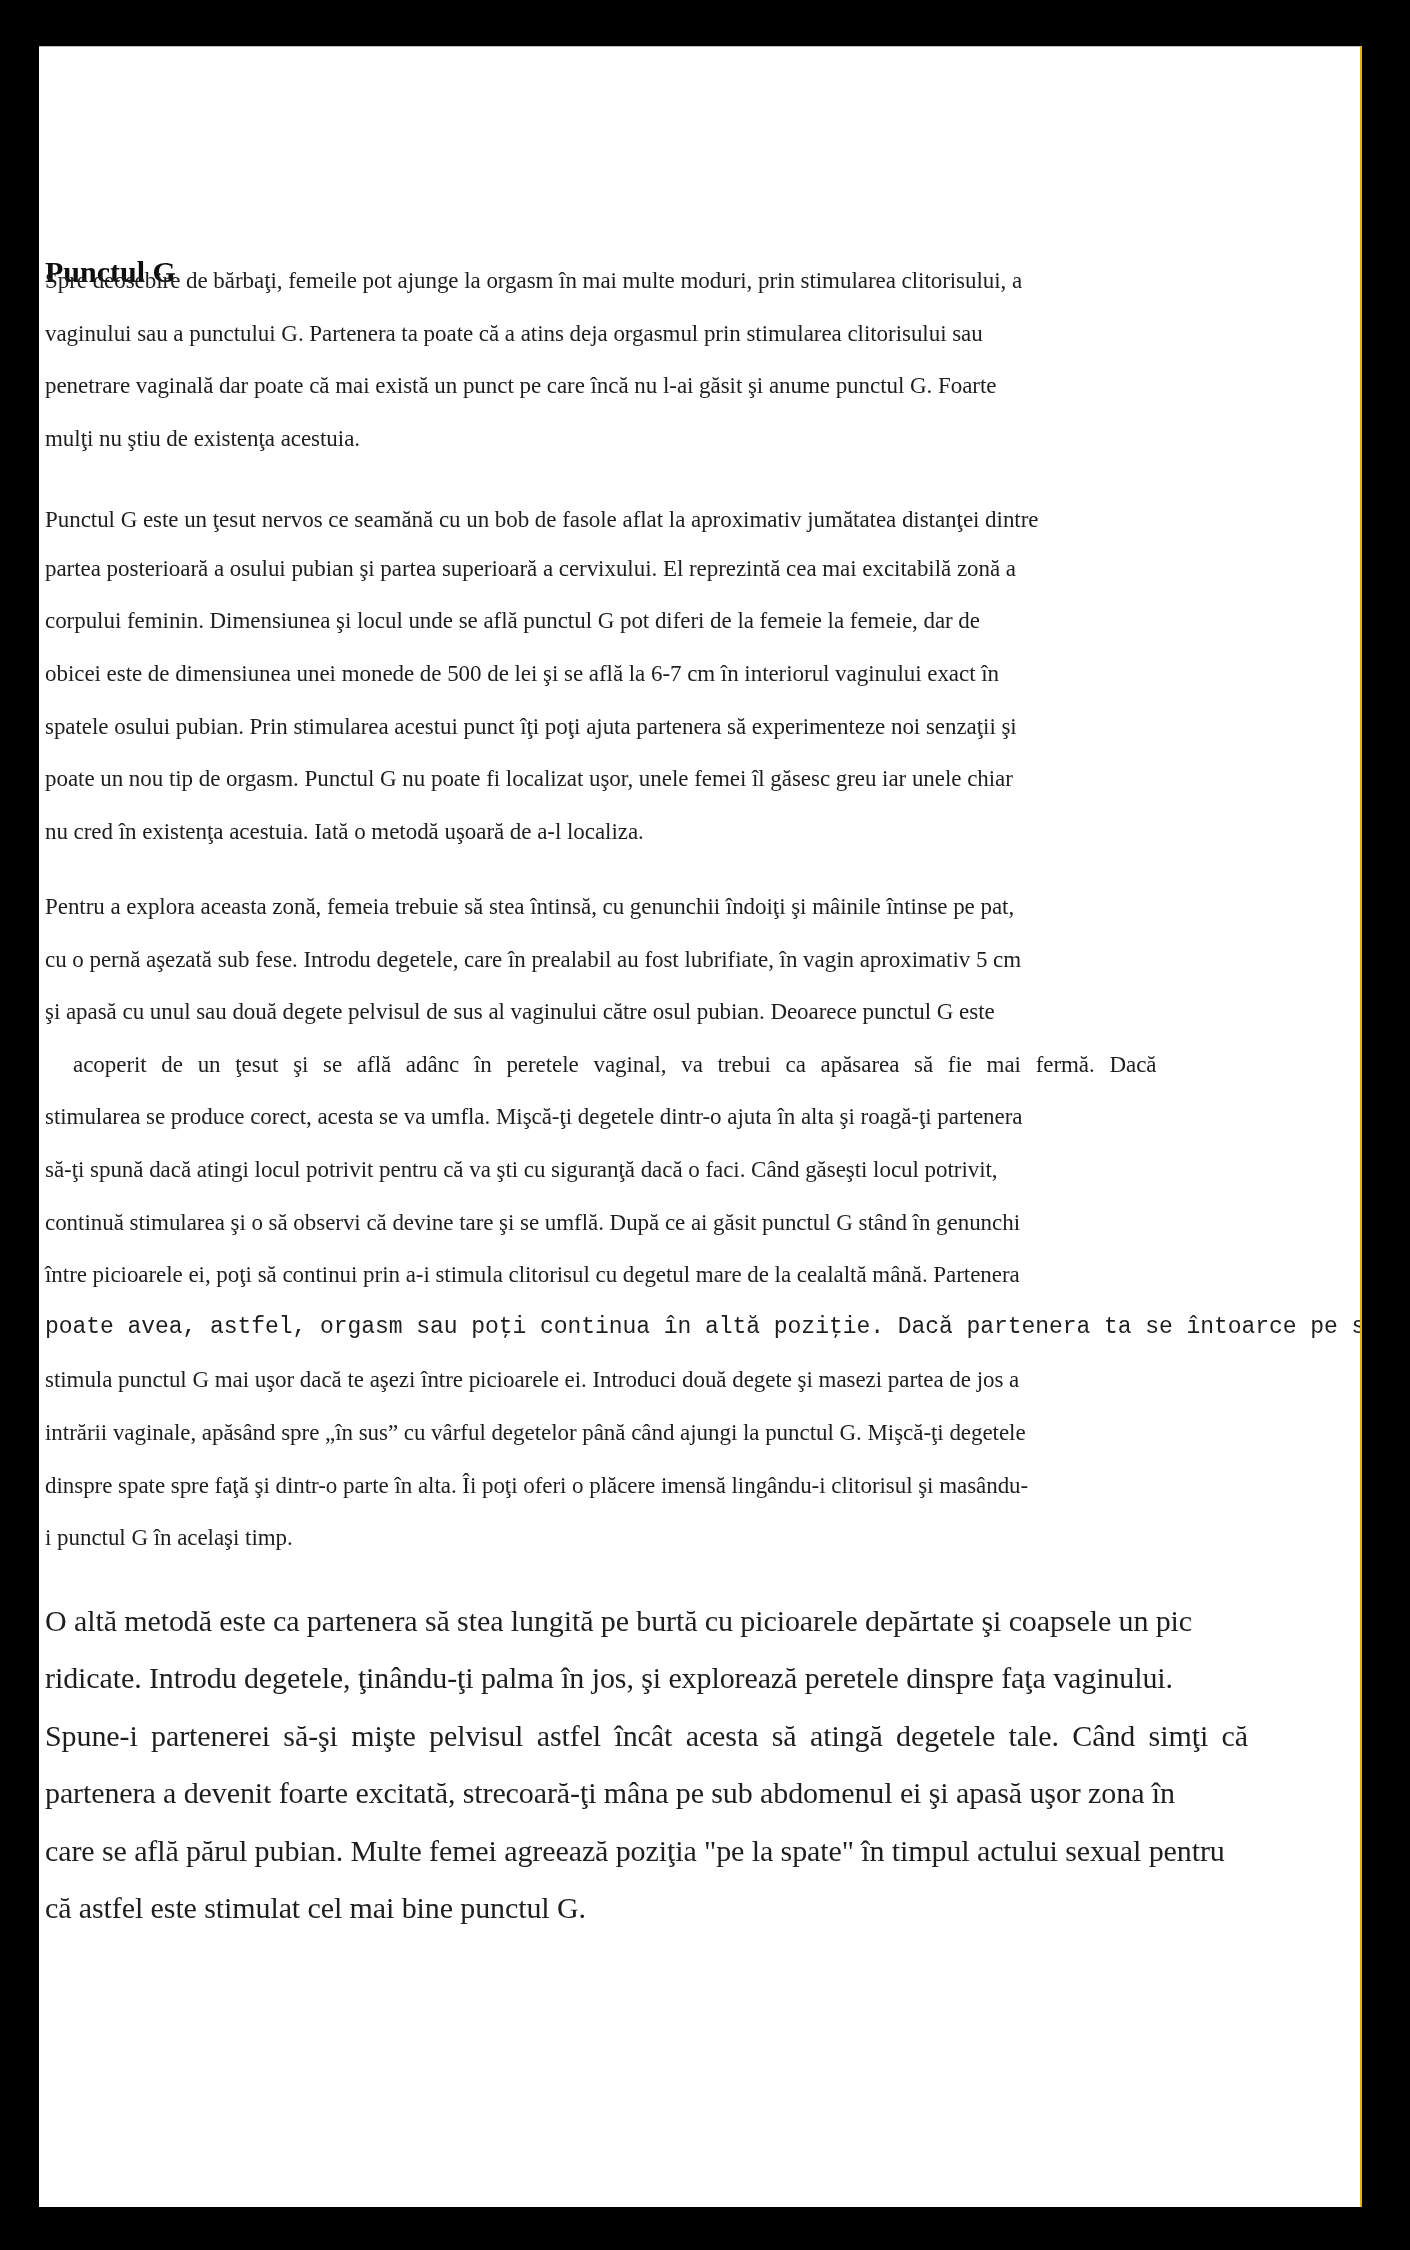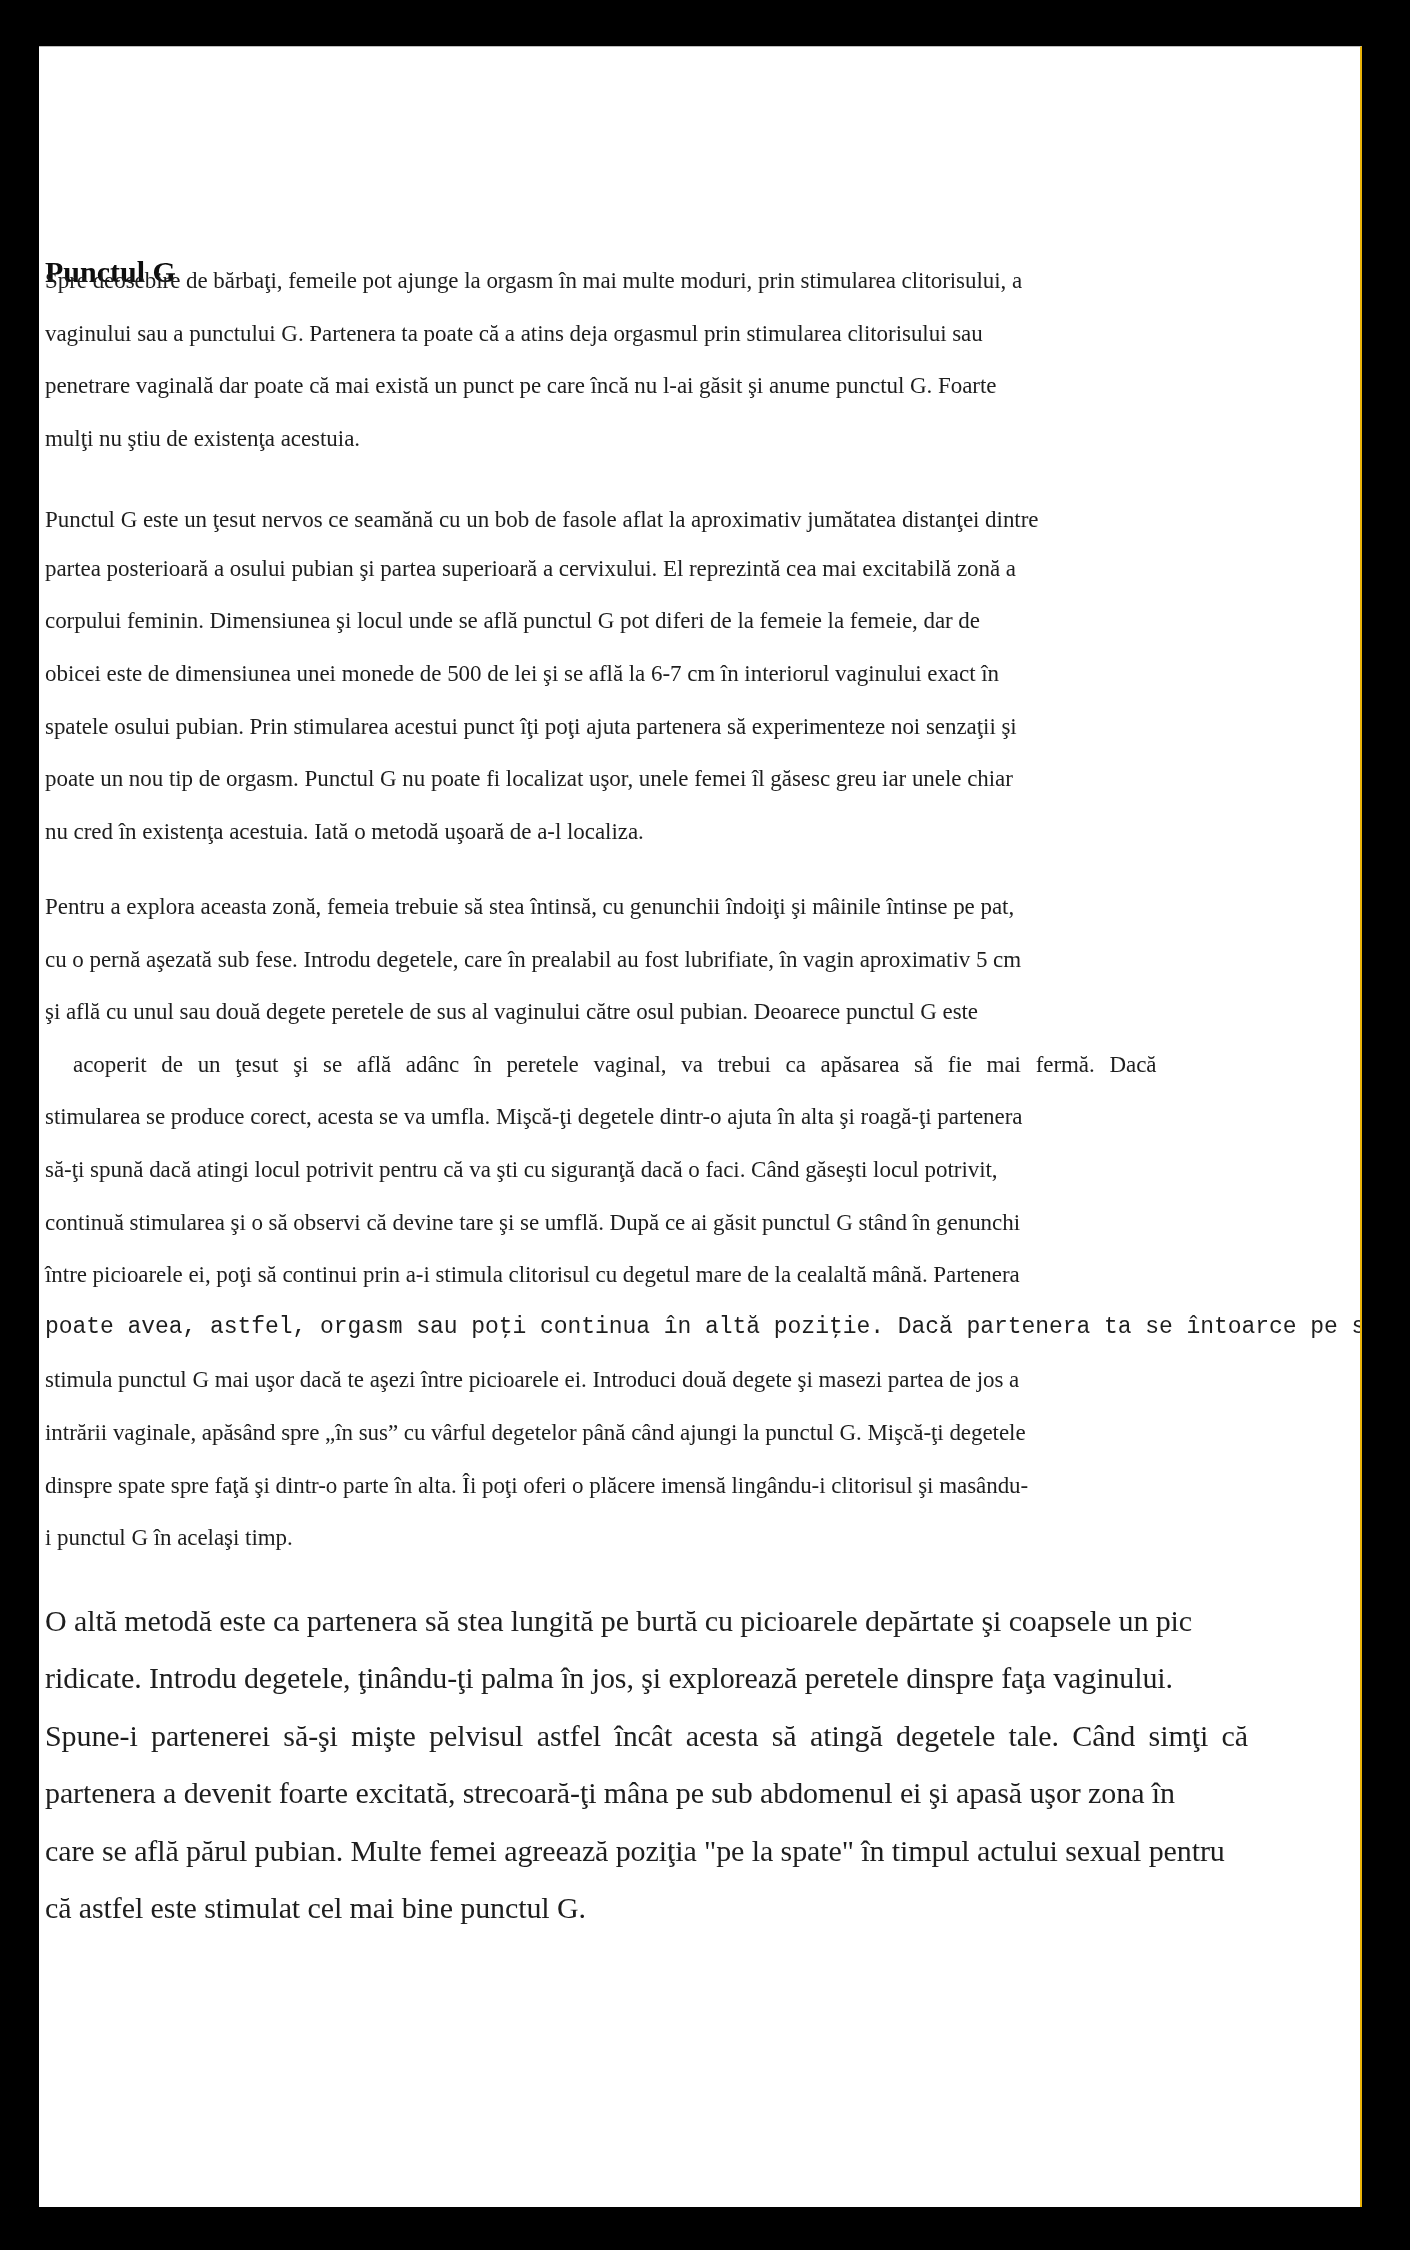--- a/index.html
+++ b/index.html
@@ -68,21 +68,21 @@
     <div class="line body" style="top:562px;">corpului feminin. Dimensiunea şi locul unde se află punctul G pot diferi de la femeie la femeie, dar de</div>
     <div class="line body" style="top:615px;">obicei este de dimensiunea unei monede de 500 de lei şi se află la 6-7 cm în interiorul vaginului exact în</div>
     <div class="line body" style="top:668px;">spatele osului pubian. Prin stimularea acestui punct îţi poţi ajuta partenera să experimenteze noi senzaţii şi</div>
     <div class="line body" style="top:720px;">poate un nou tip de orgasm. Punctul G nu poate fi localizat uşor, unele femei îl găsesc greu iar unele chiar</div>
     <div class="line body" style="top:773px;">nu cred în existenţa acestuia. Iată o metodă uşoară de a-l localiza.</div>
   </div>
 
   <div>
     <div class="line body" style="top:848px;font-family:Liberation Serif, serif;">Pentru a explora aceasta zonă, femeia trebuie să stea întinsă, cu genunchii îndoiţi şi mâinile întinse pe pat,</div>
     <div class="line body" style="top:901px;">cu o pernă aşezată sub fese. Introdu degetele, care în prealabil au fost lubrifiate, în vagin aproximativ 5 cm</div>
-    <div class="line body" style="top:953px;">şi află cu unul sau două degete peretele de sus al vaginului către osul pubian. Deoarece punctul G este</div>
+    <div class="line body" style="top:953px;">şi apasă cu unul sau două degete pelvisul de sus al vaginului către osul pubian. Deoarece punctul G este</div>
     <div class="line body justified" style="top:1006px;">acoperit de un ţesut şi se află adânc în peretele vaginal, va trebui ca apăsarea să fie mai fermă. Dacă</div>
     <div class="line body" style="top:1058px;">stimularea se produce corect, acesta se va umfla. Mişcă-ţi degetele dintr-o ajuta în alta şi roagă-ţi partenera</div>
     <div class="line body" style="top:1111px;">să-ţi spună dacă atingi locul potrivit pentru că va şti cu siguranţă dacă o faci. Când găseşti locul potrivit,</div>
     <div class="line body" style="top:1164px;">continuă stimularea şi o să observi că devine tare şi se umflă. După ce ai găsit punctul G stând în genunchi</div>
     <div class="line body" style="top:1216px;">între picioarele ei, poţi să continui prin a-i stimula clitorisul cu degetul mare de la cealaltă mână. Partenera</div>
     <div class="line body" style="top:1269px;font-family:Liberation Mono, monospace;">poate avea, astfel, orgasm sau poţi continua în altă poziţie. Dacă partenera ta se întoarce pe spate, îi poţi</div>
     <div class="line body" style="top:1321px;">stimula punctul G mai uşor dacă te aşezi între picioarele ei. Introduci două degete şi masezi partea de jos a</div>
     <div class="line body" style="top:1374px;">intrării vaginale, apăsând spre „în sus” cu vârful degetelor până când ajungi la punctul G. Mişcă-ţi degetele</div>
     <div class="line body" style="top:1427px;">dinspre spate spre faţă şi dintr-o parte în alta. Îi poţi oferi o plăcere imensă lingându-i clitorisul şi masându-</div>
     <div class="line body" style="top:1479px;">i punctul G în acelaşi timp.</div>

